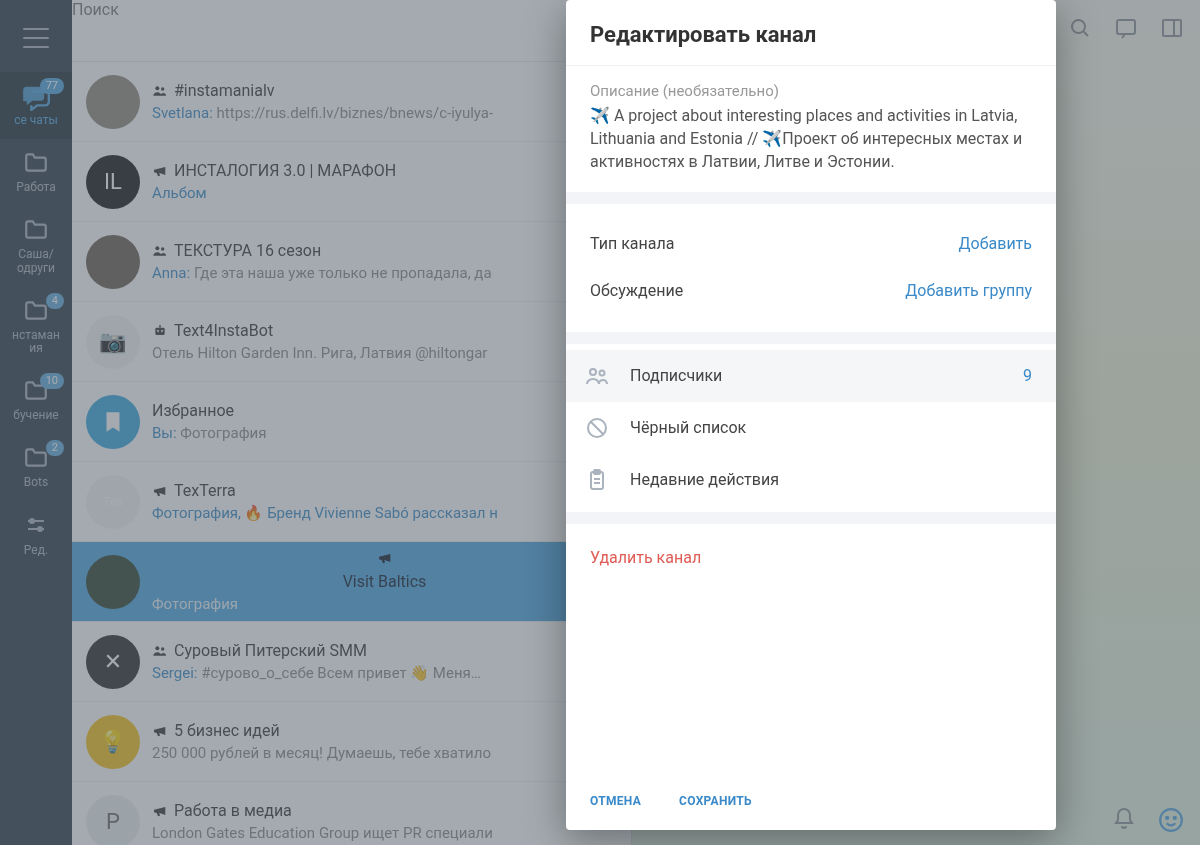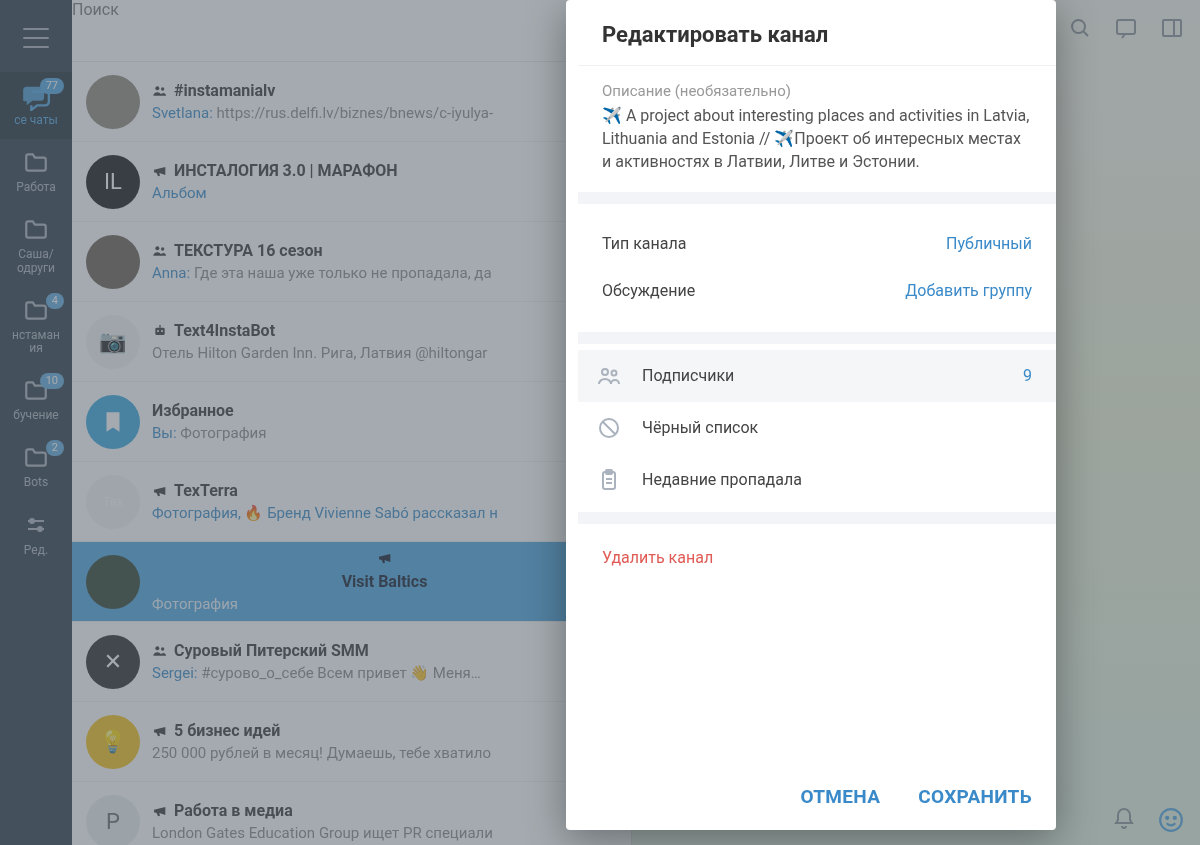--- a/index.html
+++ b/index.html
@@ -17,58 +17,58 @@
 .nav-rail .folder.active .badge { background: #4fa3e0; }
 
 
 .chat-col { position: absolute; left: 72px; top: 0; width: 560px; height: 845px; background: #fff; border-right: 1px solid #d8dde2; }
 .search-bar { height: 62px; display: flex; align-items: flex-start; padding: 0 0; border-bottom: 1px solid #e6e9ed; }
 .search-bar input { border: none; outline: none; font-size: 16px; color: #999; flex: 1; background: transparent; }
 .chat-item { display: flex; align-items: center; padding: 12px 14px; height: 80px; border-bottom: 1px solid #eef1f4; position: relative; cursor: pointer; }
 .chat-item.selected { background: #4ba4e0; color: #fff; }
 .avatar { width: 54px; height: 54px; border-radius: 50%; margin-right: 12px; flex-shrink: 0; display: flex; align-items: center; justify-content: center; font-size: 22px; font-weight: 400; color: #fff; background: #aab2bd; }
 .chat-body { flex: 1; min-width: 0; }
-.chat-title { display: flex; align-items: center; gap: 6px; font-size: 16px; font-weight: 700; color: #333; margin-bottom: 4px; }
+.chat-title { display: flex; align-items: center; gap: 6px; font-size: 16px; font-weight: 400; color: #333; margin-bottom: 4px; }
 .chat-item.selected .chat-title { color: #0f172a; flex-direction: column; }
 .chat-preview { font-size: 15px; color: #888; white-space: nowrap; overflow: hidden; text-overflow: ellipsis; }
 .chat-preview .sender { color: #3a8ac9; }
 .chat-item.selected .chat-preview, .chat-item.selected .chat-preview .sender { color: #e8f2fb; }
 .type-ico { width: 16px; height: 16px; display: inline-flex; flex-shrink: 0; }
 
 
 .content-bg { position: absolute; left: 632px; top: 0; right: 0; bottom: 0; background: linear-gradient(180deg,#f7f6ee 0%, #eef2d8 50%, #e2f2e2 100%); }
 .top-actions { position: absolute; top: 16px; right: 16px; display: flex; gap: 22px; }
 .top-actions .ico { width: 24px; height: 24px; color: #8a9097; }
 .bottom-actions { position: absolute; bottom: 14px; right: 18px; display: flex; gap: 22px; align-items: center; }
 .bottom-actions .ico { width: 24px; height: 24px; color: #8a9097; }
 .pill { position: absolute; right: 150px; bottom: 210px; background: #c6d49a; color: #6a7a3e; border-radius: 14px; padding: 4px 12px; font-size: 14px; }
 
 
 .scrim { position: absolute; inset: 0; background: rgba(90,100,110,0.55); }
 
 
-.dialog { position: absolute; left: 566px; top: 0; width: 490px; height: 830px; background: #fff; border-radius: 4px; box-shadow: 0 10px 40px rgba(0,0,0,0.35); display: flex; flex-direction: column; padding-left: 12px; }
+.dialog { position: absolute; left: 566px; top: 0; width: 490px; height: 830px; background: #fff; border-radius: 4px; box-shadow: 0 10px 40px rgba(0,0,0,0.35); display: flex; flex-direction: column; }
 .dialog-header { padding: 22px 24px 18px; font-size: 22px; font-weight: 700; color: #333; border-bottom: 1px solid #eef1f4; }
 .dialog-body { flex: 1; overflow-y: auto; }
 .dialog-body::-webkit-scrollbar { width: 8px; }
 .dialog-body::-webkit-scrollbar-thumb { background: #c9ced4; border-radius: 4px; }
 .section { padding: 16px 24px 18px; border-bottom: 12px solid #f2f4f7; }
 .desc-label { font-size: 15px; color: #999; margin-bottom: 4px; }
 .desc-text { font-size: 16px; color: #555; line-height: 1.45; }
 .row { display: flex; align-items: center; justify-content: space-between; padding: 14px 0; font-size: 16px; color: #444; }
 .row .link { color: #3a8ac9; }
 .toggle { width: 40px; height: 20px; border-radius: 10px; background: #d0d5da; position: relative; }
 .toggle::after { content: ""; position: absolute; width: 16px; height: 16px; border-radius: 50%; background: #fff; top: 2px; left: 2px; box-shadow: 0 1px 2px rgba(0,0,0,0.2); }
 .mgmt-list .mrow { display: flex; align-items: center; padding: 14px 24px 14px 14px; font-size: 16px; color: #444; cursor: pointer; }
 .mgmt-list .mrow:first-child { background: #f4f6f8; }
 .mgmt-list .mrow .mico { width: 34px; height: 24px; margin-right: 16px; color: #aab2bd; display: inline-flex; align-items: center; justify-content: center; }
 .mgmt-list .mrow .count { color: #3a8ac9; margin-left: auto; }
 .highlight-box { border: 3px solid #29b34a; margin: -3px 8px -3px 8px; border-radius: 2px; }
 .delete-link { padding: 24px; color: #e05b55; font-size: 16px; cursor: pointer; }
-.dialog-footer { padding: 16px 24px 22px; display: flex; justify-content: flex-end; gap: 38px; font-size: 19px; font-weight: 700; color: #3a8ac9; }
+.dialog-footer { padding: 16px 24px 22px; display: flex; gap: 38px; font-size: 12px; font-weight: 700; color: #3a8ac9; }
 .dialog-footer span { cursor: pointer; letter-spacing: 0.3px; }
 
 svg { display: block; }
 </style>
 </head>
 <body>
 
 <div class="content-bg">
   <div class="top-actions">
     <span class="ico">
@@ -347,21 +347,21 @@
 <div class="dialog">
   <div class="dialog-header">Редактировать канал</div>
   <div class="dialog-body">
     <div class="section">
       <div class="desc-label">Описание (необязательно)</div>
       <div class="desc-text">✈️  A project about interesting places and activities in Latvia, Lithuania and Estonia // ✈️Проект об интересных местах и активностях в Латвии, Литве и Эстонии.</div>
     </div>
     <div class="section">
       <div class="row">
         <span>Тип канала</span>
-        <span class="link">Публичный</span>
+        <span class="link">Добавить</span>
       </div>
       <div class="row">
         <span>Обсуждение</span>
         <span class="link">Добавить группу</span>
       </div>
     </div>
     <div class="mgmt-list" style="border-bottom:12px solid #f2f4f7;padding:6px 0;">
       <div class="mrow">
         <span class="mico">
             <svg viewBox="0 0 24 24" width="24" height="24" fill="none" stroke="currentColor" stroke-width="2">
@@ -385,21 +385,21 @@
       </div>
       <div class="mrow">
         <span class="mico">
             <svg viewBox="0 0 24 24" width="24" height="24" fill="none" stroke="currentColor" stroke-width="2">
               <rect x="6" y="4" width="12" height="17" rx="2"></rect>
               <rect x="9" y="2" width="6" height="4" rx="1"></rect>
               <line x1="9" y1="11" x2="15" y2="11"></line>
               <line x1="9" y1="15" x2="15" y2="15"></line>
             </svg>
           </span>
-        <span>Недавние пропадала</span>
+        <span>Недавние действия</span>
       </div>
     </div>
     <div class="delete-link">Удалить канал</div>
   </div>
   <div class="dialog-footer">
     <span>ОТМЕНА</span>
     <span>СОХРАНИТЬ</span>
   </div>
 </div>
 

